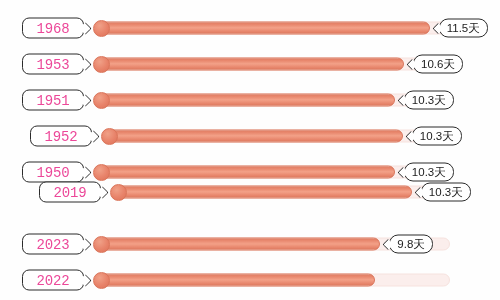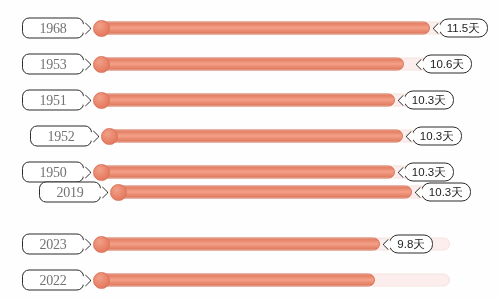--- a/index.html
+++ b/index.html
@@ -31,23 +31,23 @@
     border:1.6px solid #2b2b2b;
     border-radius:7px;
     background:#ffffff;
     display:flex;
     align-items:center;
     justify-content:center;
   }
   .year-tag .year-text {
     font-size:14px;
     letter-spacing:-0.2px;
-    color:#737373;
+    color:#ec4899;
     line-height:1;
-    font-family:Liberation Serif, serif;
+    font-family:Liberation Mono, monospace;
   }
   
   .year-tag .chev {
     position:absolute;
     right:-7px; top:50%;
     width:9px; height:9px;
     transform:translateY(-50%) rotate(-45deg);
     border-right:1.6px solid #2b2b2b;
     border-bottom:1.6px solid #2b2b2b;
     background:#ffffff;
@@ -144,21 +144,21 @@
     </div>
     <div class="row" style="top: 46px;">
       <div class="year-tag">
         <span class="year-text">1953</span>
         <span class="chev"></span>
       </div>
       <div class="track"></div>
       <div class="bar" style="width: 307.574px;">
         <span class="knob"></span>
       </div>
-      <div class="value-tag" style="left: 422px; justify-content: center;">
+      <div class="value-tag" style="left: 413px; justify-content: center;">
         <span class="notch"></span>
         <span class="val-text">10.6天</span>
       </div>
     </div>
     <div class="row" style="top: 82px;">
       <div class="year-tag">
         <span class="year-text">1951</span>
         <span class="chev"></span>
       </div>
       <div class="track"></div>

